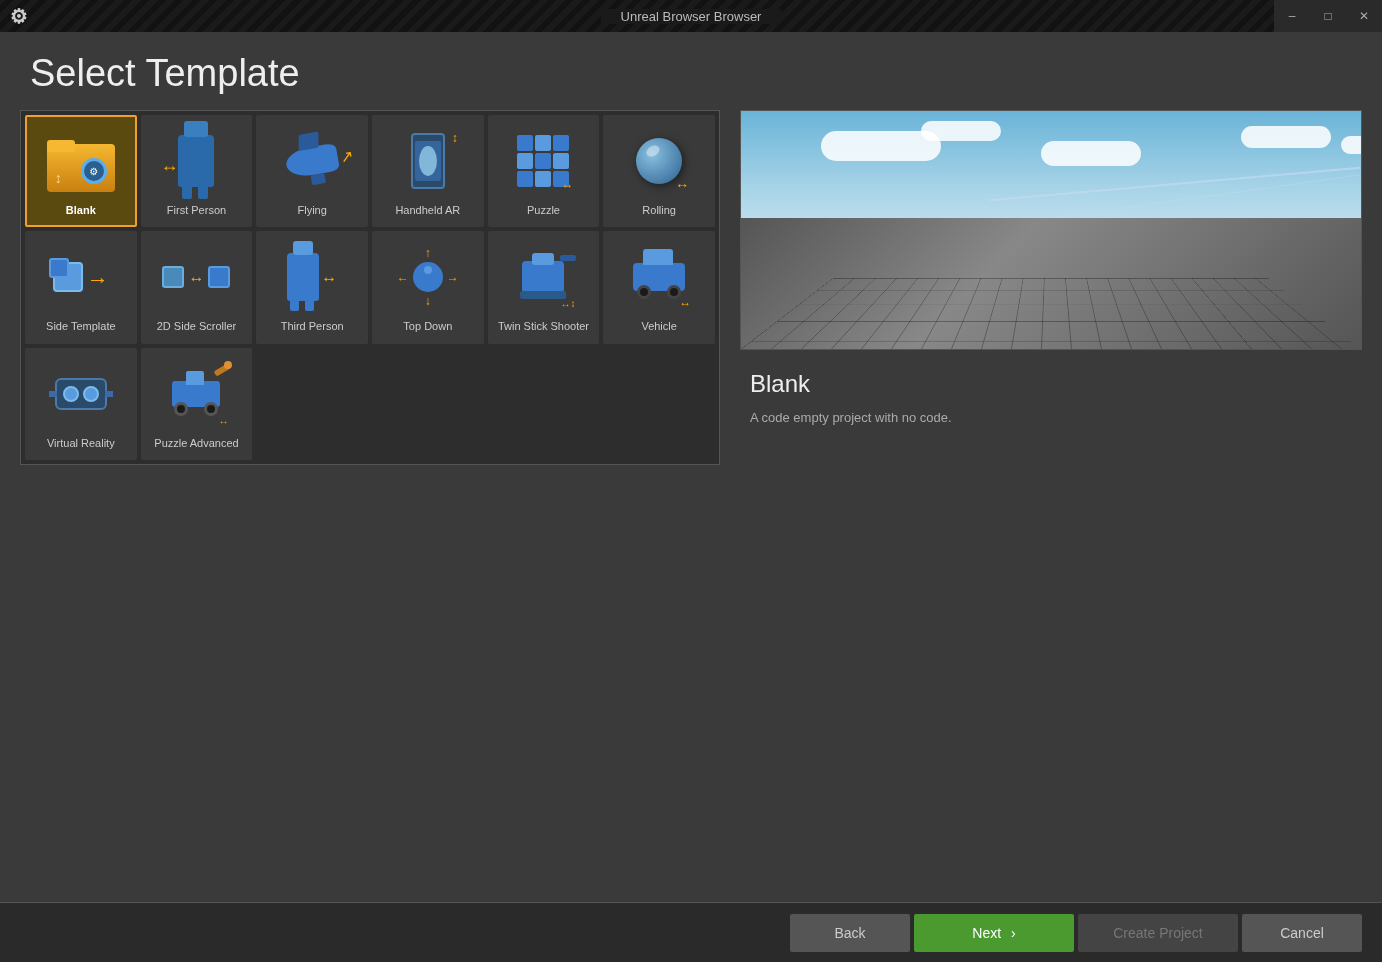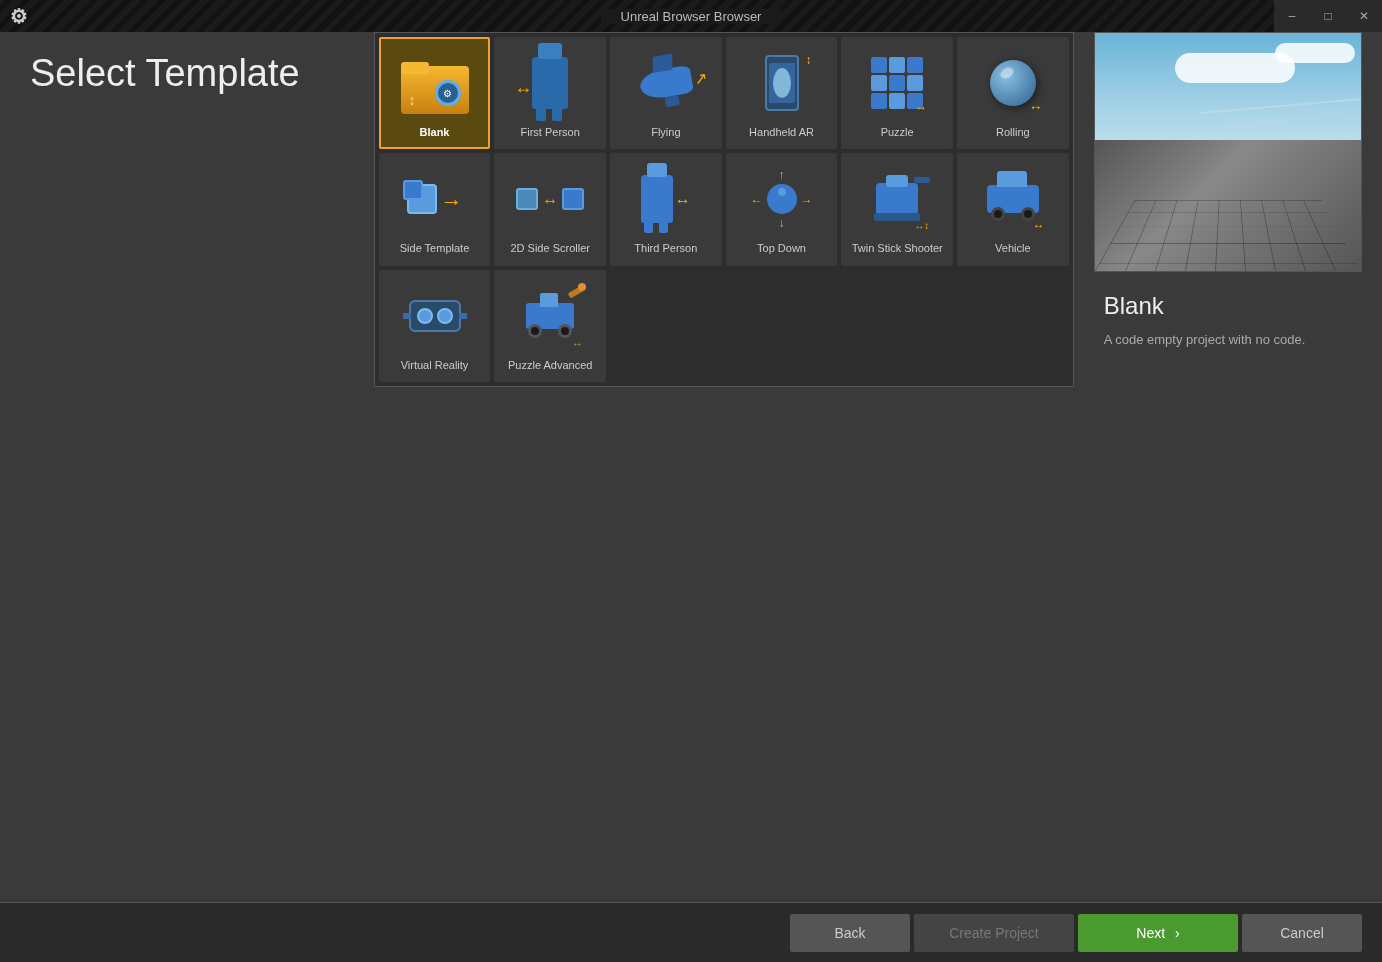--- a/index.html
+++ b/index.html
@@ -65,22 +65,22 @@
       height: 24px;
       color: #ccc;
       font-size: 20px;
       font-weight: bold;
       z-index: 10;
     }
 
     
     .main-content {
       display: flex;
+      flex-direction: column;
       height: calc(962px - 32px);
-      gap: 24px;
     }
 
     .page-title {
       font-size: 38px;
       font-weight: 300;
       color: #eee;
       padding: 20px 30px 15px 30px;
     }
 
     .content-area {
@@ -537,19 +537,19 @@
         <div class="preview-name">Blank</div>
         <div class="preview-desc">A code empty project with no code.</div>
       </div>
     </div>
 
   </div>
 </div>
 
 <div class="bottom-bar">
   <button class="btn btn-back">Back</button>
-  <button class="btn btn-create">Create Project</button>
   <button class="btn btn-next">
     <span>Next</span>
     <span class="btn-next-arrow">›</span>
   </button>
+  <button class="btn btn-create">Create Project</button>
   <button class="btn btn-cancel">Cancel</button>
 </div>
 
 </body></html>

